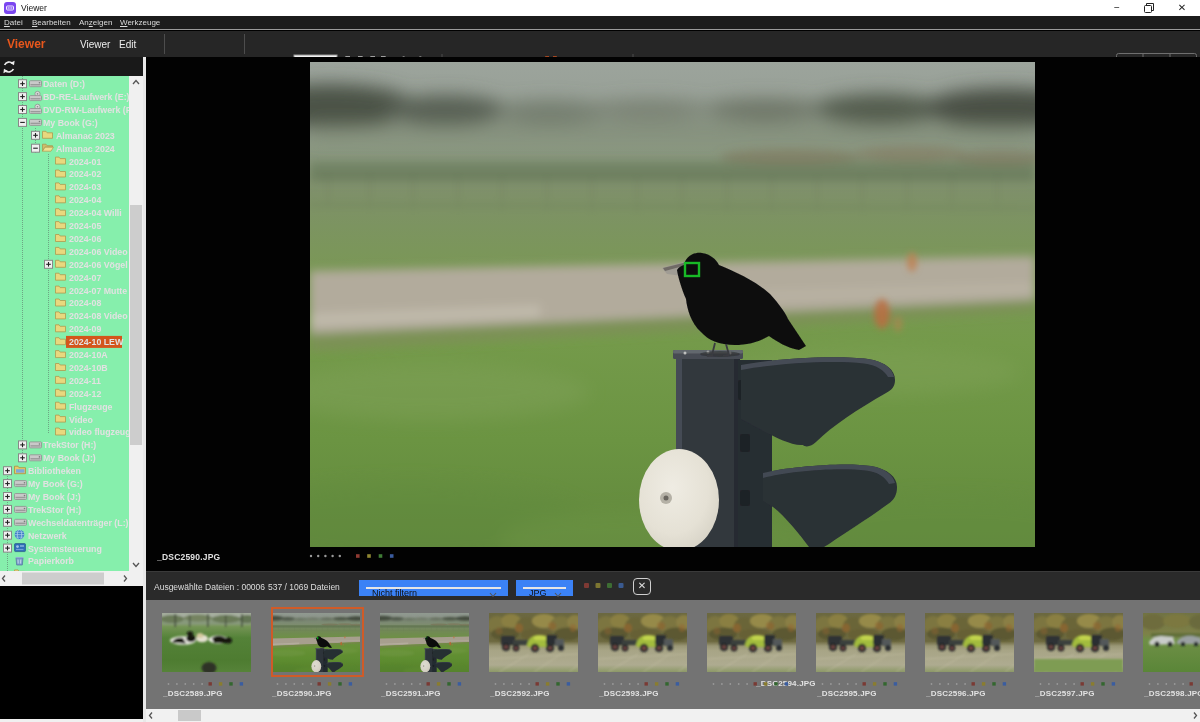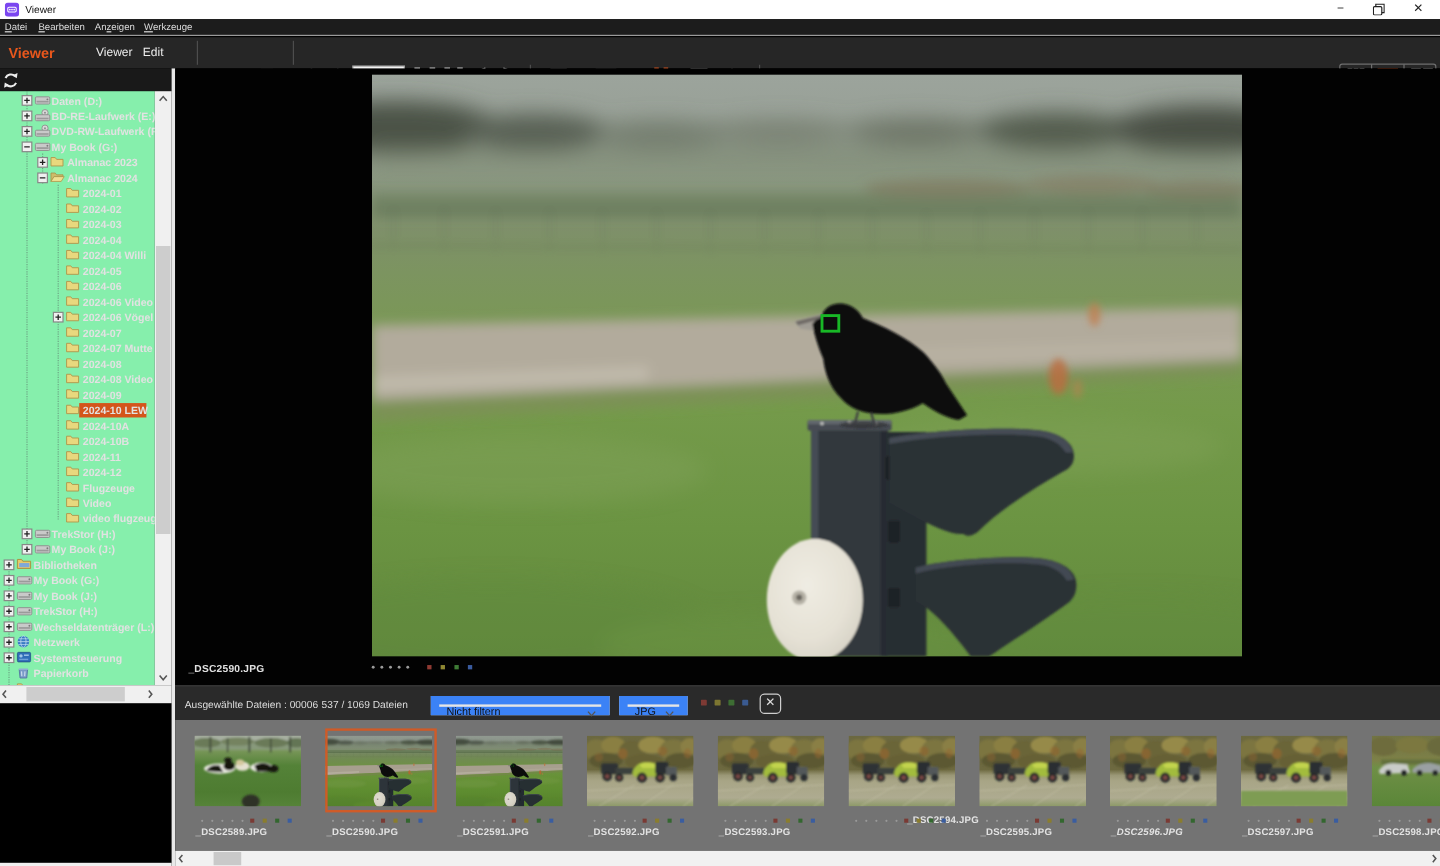--- a/index.html
+++ b/index.html
@@ -635,21 +635,21 @@
         <svg width="89" height="59" viewBox="0 0 89 59">
           <use href="#sc-tractor"></use>
         </svg>
       </div>
 <div class="thumbname" style="left:671px;top:89px;">_DSC2595.JPG</div>
 <div class="abs" style="left:779px;top:13px;width:89px;height:59px;overflow:hidden;">
         <svg width="89" height="59" viewBox="0 0 89 59">
           <use href="#sc-tractor"></use>
         </svg>
       </div>
-<div class="thumbname" style="left:780px;top:89px;font-style:italic;">_DSC2596.JPG</div>
+<div class="thumbname" style="left:780px;top:89px;">_DSC2596.JPG</div>
 <div class="abs" style="left:888px;top:13px;width:89px;height:59px;overflow:hidden;">
         <svg width="89" height="59" viewBox="0 0 89 59">
           <use href="#sc-tractor"></use>
           <rect x="0" y="46" width="89" height="13" fill="#7e9c52" filter="url(#tb1)"></rect>
         </svg>
       </div>
 <div class="thumbname" style="left:889px;top:89px;">_DSC2597.JPG</div>
 <div class="abs" style="left:997px;top:13px;width:89px;height:59px;overflow:hidden;">
         <svg width="89" height="59" viewBox="0 0 89 59">
           <use href="#sc-cars"></use>

